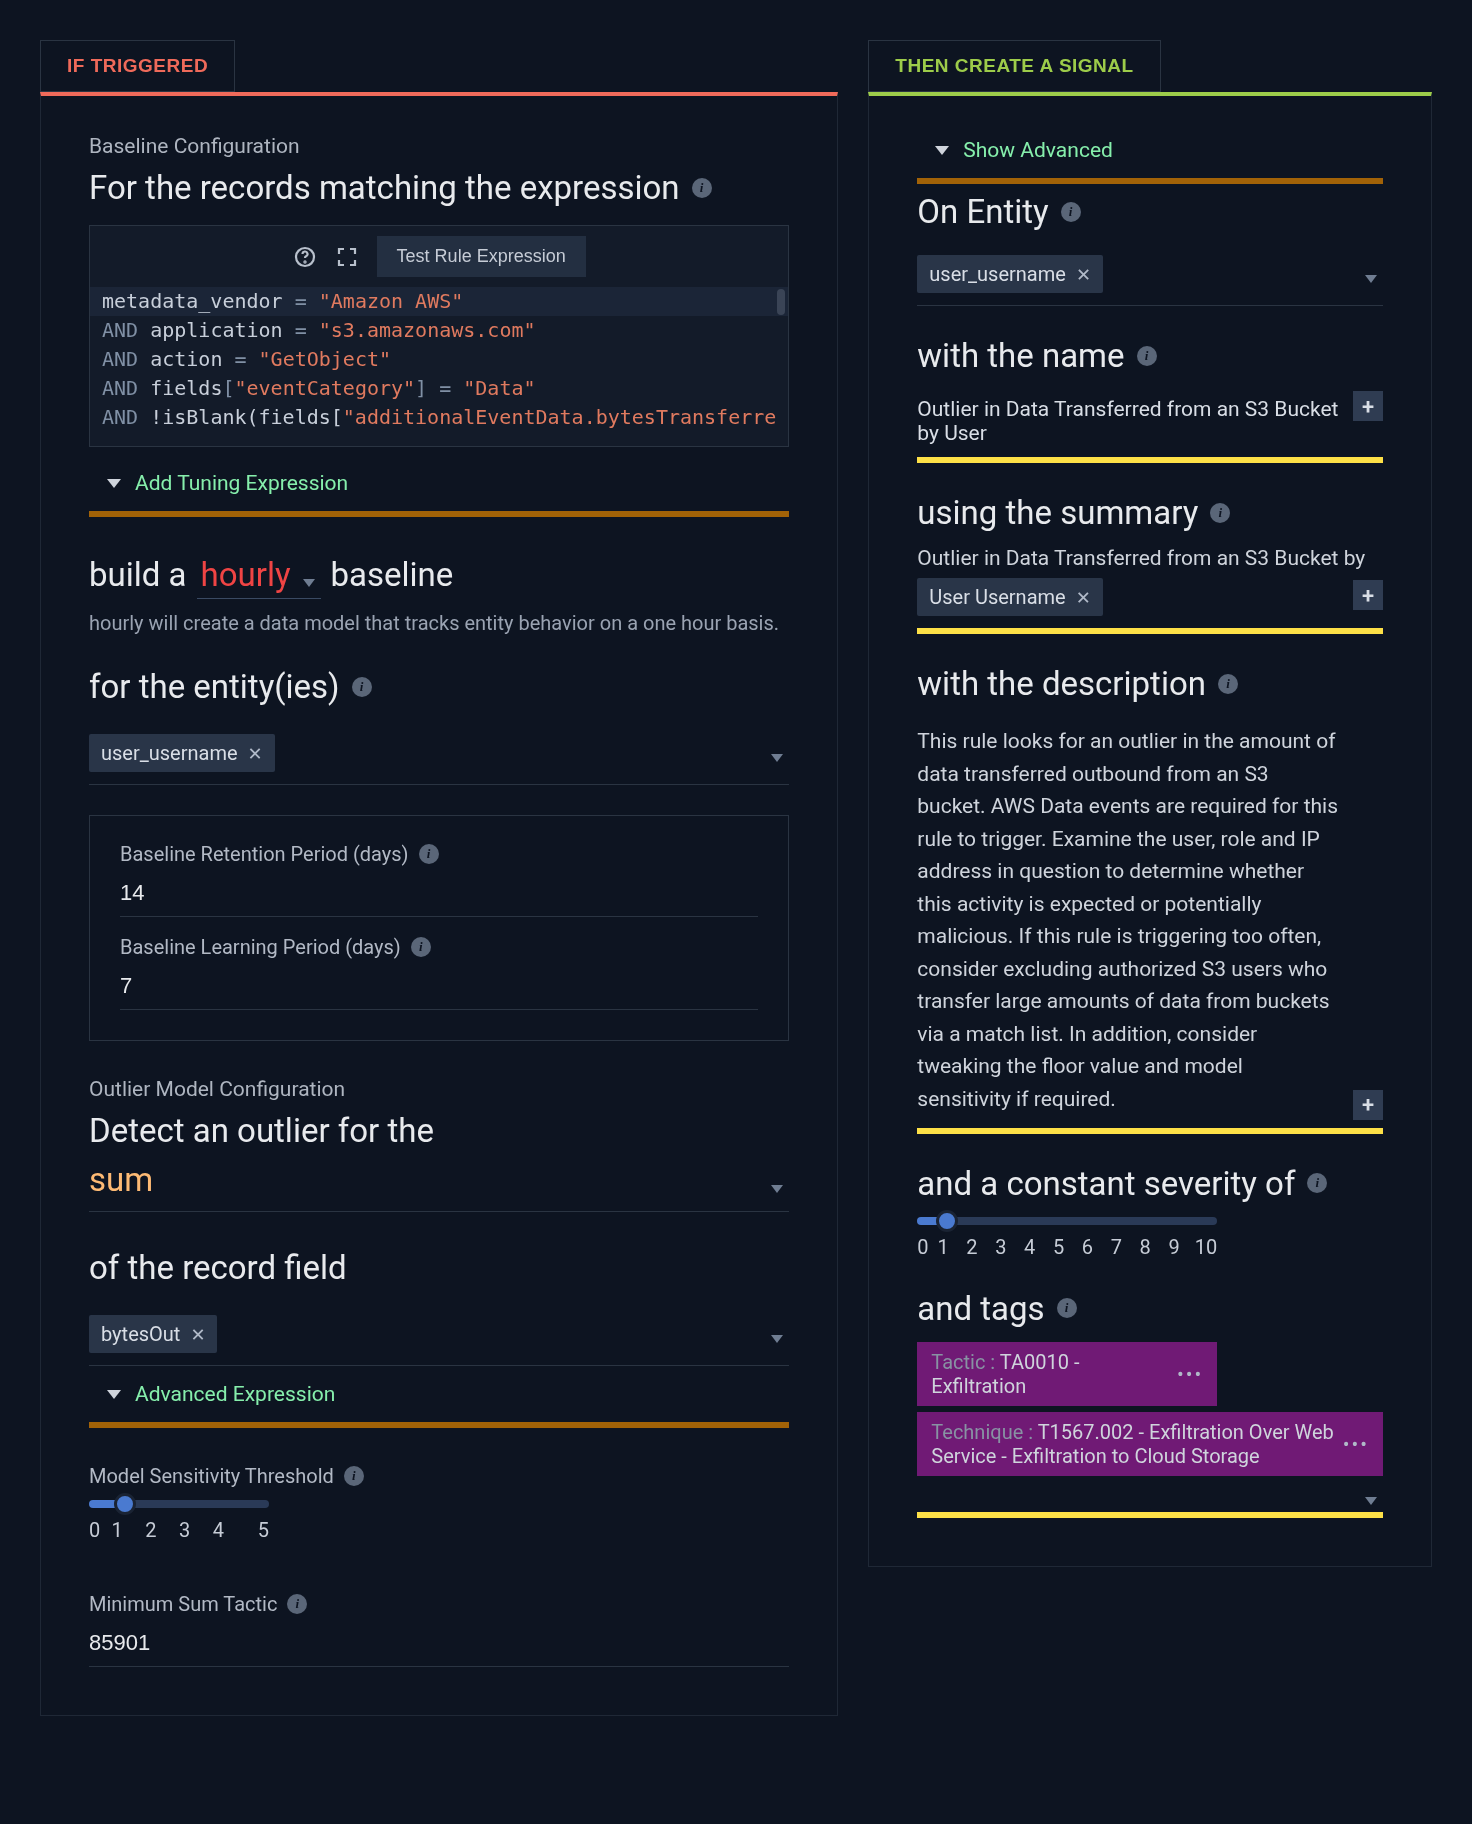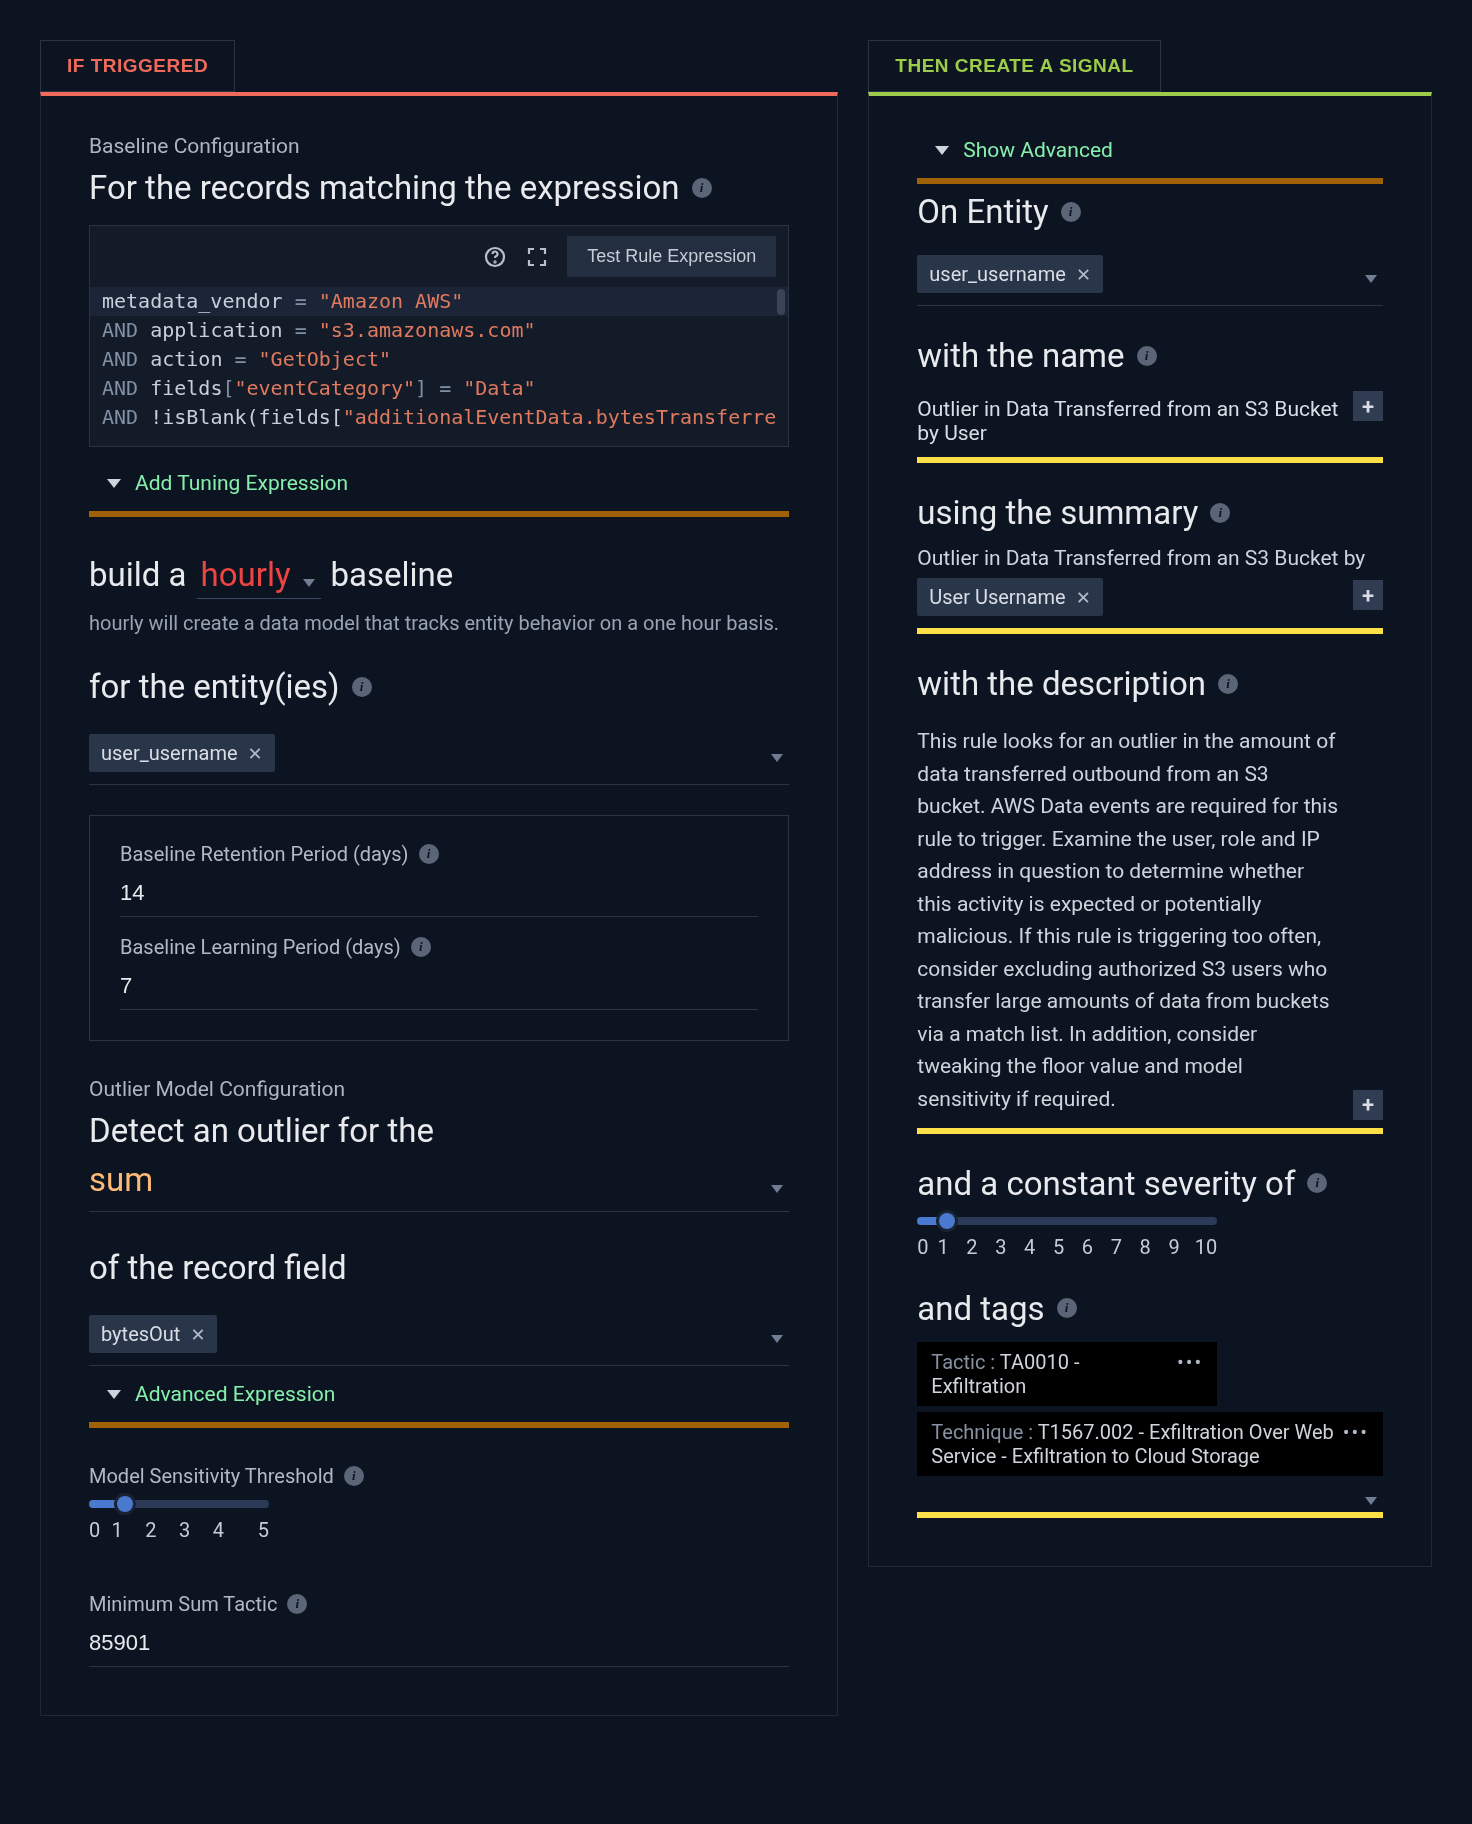--- a/index.html
+++ b/index.html
@@ -53,21 +53,21 @@
   font-family: Georgia, serif;
 }
 
 .code-block {
   border: 1px solid #2a3442;
   background: #131b29;
   margin-bottom: 8px;
 }
 .code-toolbar {
   display: flex;
-  justify-content: flex-end;
+  justify-content: center;
   align-items: center;
   gap: 18px;
   padding: 10px 12px;
 }
 .tool-icon { color: #b8c0cc; cursor: pointer; display:inline-flex; }
 .test-btn {
   background: #232f41;
   color: #c6ccd6;
   border: none;
   padding: 10px 20px;
@@ -209,22 +209,22 @@
 .plus-btn {
   position:absolute; right:0; top:2px;
   width:30px;height:30px;
   background:#2f3c52;color:#d9dee6;
   display:flex;align-items:center;justify-content:center;
   font-size:22px;font-weight:600;cursor:pointer;
 }
 .desc-text { font-size: 21px; line-height:1.55; color:#cfd4dc; }
 
 .tag-pill {
-  background:#000000; padding:8px 14px; font-size:20px; color:#cfd4dc;
-  display:flex; justify-content:space-between;
+  background:#701a75; padding:8px 14px; font-size:20px; color:#cfd4dc;
+  display:flex; align-items:center; justify-content:space-between;
   margin-bottom:6px;
 }
 .tag-pill .muted { color:#8892a3; }
 .ellipsis { letter-spacing:2px; cursor:pointer; color:#b0b9c8; }
 
 .spacer-sm{height:18px;} .spacer-md{height:36px;} .spacer-lg{height:50px;}
 </style>
 </head>
 <body>
 

